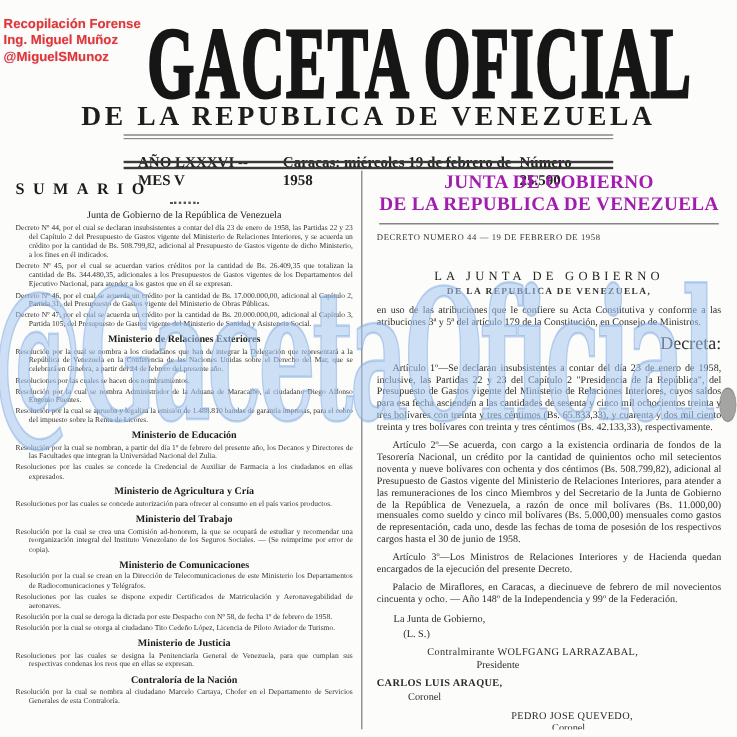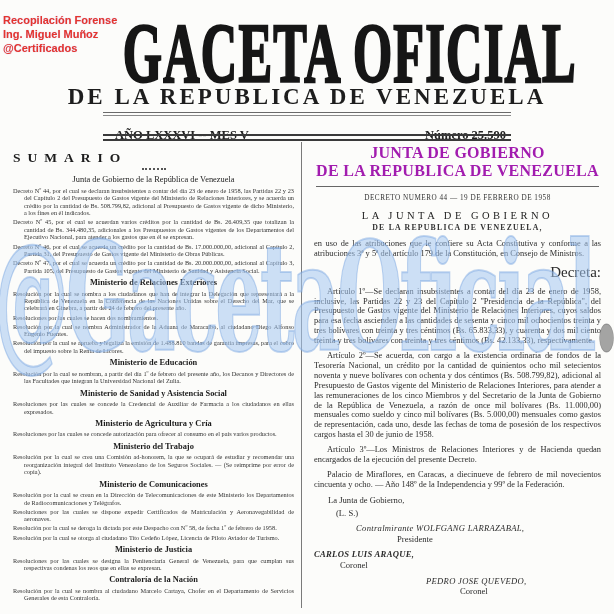--- a/index.html
+++ b/index.html
@@ -59,51 +59,52 @@
     letter-spacing:7px;margin-top:8px;color:#1c1c1c;}
   .sumario-dash{width:24px;margin:2px auto 5px;border-top:2px dotted #555;}
   .s-subhead{text-align:center;font-size:8.4px;margin:4px 0 3px;color:#222;}
   .s-head{text-align:center;font-size:8.4px;font-weight:bold;margin:4px 0 2.5px;color:#1c1c1c;}
   .s-entry{font-size:6.3px;line-height:1.18;text-align:justify;color:#333;
     padding-left:11px;text-indent:-11px;margin-bottom:1.8px;}
   
   .gov-head{text-align:center;font-size:16px;font-weight:bold;line-height:1.15;
     color:#a21caf;letter-spacing:.3px;white-space:nowrap;}
   .gov-rule{border-top:1px solid #666;margin:5px 2px 7px;}
-  .decree-number{text-align:center;font-size:7.2px;letter-spacing:.5px;color:#333;margin-bottom:8px;}
+  .decree-number{text-align:left;font-size:7.2px;letter-spacing:.5px;color:#333;margin-bottom:23px;}
   .issuer-1{text-align:center;font-size:10.5px;letter-spacing:3.5px;color:#222;margin-bottom:2px;white-space:nowrap;}
   .issuer-2{text-align:center;font-size:7.8px;letter-spacing:1.2px;color:#333;margin-bottom:7px;font-weight:bold;}
   .d-par{font-size:8.4px;line-height:1.18;text-align:justify;margin:0 0 5px;}
   .d-par.indent{text-indent:13px;}
   .decreta{text-align:right;font-size:15px;margin:5px 0 6px;}
   .junta-line{font-size:8.6px;margin:4px 0 3px 14px;}
   .seal-line{font-size:8.6px;margin:0 0 5px 22px;}
   .sig{margin-bottom:5px;font-size:8.6px;line-height:1.25;}
-  .sig-name{font-weight:bold;letter-spacing:.3px;font-style:italic;}
+  .sig-name{font-weight:bold;letter-spacing:.3px;}
   .sig-0 .sig-name{margin-left:42px;font-weight:normal;}
   .sig-0 .sig-title{margin-left:83px;}
   .sig-1 .sig-name{margin-left:0;}
   .sig-1 .sig-title{margin-left:26px;}
   .sig-2 .sig-name{margin-left:112px;font-weight:normal;}
   .sig-2 .sig-title{margin-left:146px;}
 </style>
 </head>
 <body>
 
 <div class="red-overlay">
   <div>Recopilación Forense</div>
   <div>Ing. Miguel Muñoz</div>
-  <div>@Certificados</div>
+  <div>@MiguelSMunoz</div>
 </div>
 
 <div class="mast-title">GACETA OFICIAL</div>
 <div class="mast-subtitle">DE LA REPUBLICA DE VENEZUELA</div>
 <div class="rule-thin"></div>
 <div class="dateline">
   <span>AÑO LXXXVI -- MES V</span>
+  <span>Caracas: miércoles 19 de febrero de 1958</span>
   <span>Número 25.590</span>
 </div>
 <div class="rule-thick"></div>
 
 <div class="cols">
   <div class="col-left">
     <div class="sumario-title">SUMARIO</div>
     <div class="sumario-dash"></div>
     <div>
         <div class="s-subhead">Junta de Gobierno de la República de Venezuela</div>
@@ -111,21 +112,20 @@
         <div class="s-entry">Decreto Nº 45, por el cual se acuerdan varios créditos por la cantidad de Bs. 26.409,35 que totalizan la cantidad de Bs. 344.480,35, adicionales a los Presupuestos de Gastos vigentes de los Departamentos del Ejecutivo Nacional, para atender a los gastos que en él se expresan.</div>
         <div class="s-entry">Decreto Nº 46, por el cual se acuerda un crédito por la cantidad de Bs. 17.000.000,00, adicional al Capítulo 2, Partida 31, del Presupuesto de Gastos vigente del Ministerio de Obras Públicas.</div>
         <div class="s-entry">Decreto Nº 47, por el cual se acuerda un crédito por la cantidad de Bs. 20.000.000,00, adicional al Capítulo 3, Partida 105, del Presupuesto de Gastos vigente del Ministerio de Sanidad y Asistencia Social.</div>
         <div class="s-head">Ministerio de Relaciones Exteriores</div>
         <div class="s-entry">Resolución por la cual se nombra a los ciudadanos que han de integrar la Delegación que representará a la República de Venezuela en la Conferencia de las Naciones Unidas sobre el Derecho del Mar, que se celebrará en Ginebra, a partir del 24 de febrero del presente año.</div>
         <div class="s-entry">Resoluciones por las cuales se hacen dos nombramientos.</div>
         <div class="s-entry">Resolución por la cual se nombra Administrador de la Aduana de Maracaibo, al ciudadano Diego Alfonso Eugenio Fuentes.</div>
         <div class="s-entry">Resolución por la cual se aprueba y legaliza la emisión de 1.488.810 bandas de garantía impresas, para el cobro del impuesto sobre la Renta de Licores.</div>
         <div class="s-head">Ministerio de Educación</div>
         <div class="s-entry">Resolución por la cual se nombran, a partir del día 1º de febrero del presente año, los Decanos y Directores de las Facultades que integran la Universidad Nacional del Zulia.</div>
-        <div class="s-head">Ministerio de Sanidad y Asistencia Social</div>
         <div class="s-entry">Resoluciones por las cuales se concede la Credencial de Auxiliar de Farmacia a los ciudadanos en ellas expresados.</div>
         <div class="s-head">Ministerio de Agricultura y Cría</div>
         <div class="s-entry">Resoluciones por las cuales se concede autorización para ofrecer al consumo en el país varios productos.</div>
         <div class="s-head">Ministerio del Trabajo</div>
         <div class="s-entry">Resolución por la cual se crea una Comisión ad-honorem, la que se ocupará de estudiar y recomendar una reorganización integral del Instituto Venezolano de los Seguros Sociales. — (Se reimprime por error de copia).</div>
         <div class="s-head">Ministerio de Comunicaciones</div>
         <div class="s-entry">Resolución por la cual se crean en la Dirección de Telecomunicaciones de este Ministerio los Departamentos de Radiocomunicaciones y Telégrafos.</div>
         <div class="s-entry">Resoluciones por las cuales se dispone expedir Certificados de Matriculación y Aeronavegabilidad de aeronaves.</div>
         <div class="s-entry">Resolución por la cual se deroga la dictada por este Despacho con Nº 58, de fecha 1º de febrero de 1958.</div>
         <div class="s-entry">Resolución por la cual se otorga al ciudadano Tito Cedeño López, Licencia de Piloto Aviador de Turismo.</div>

